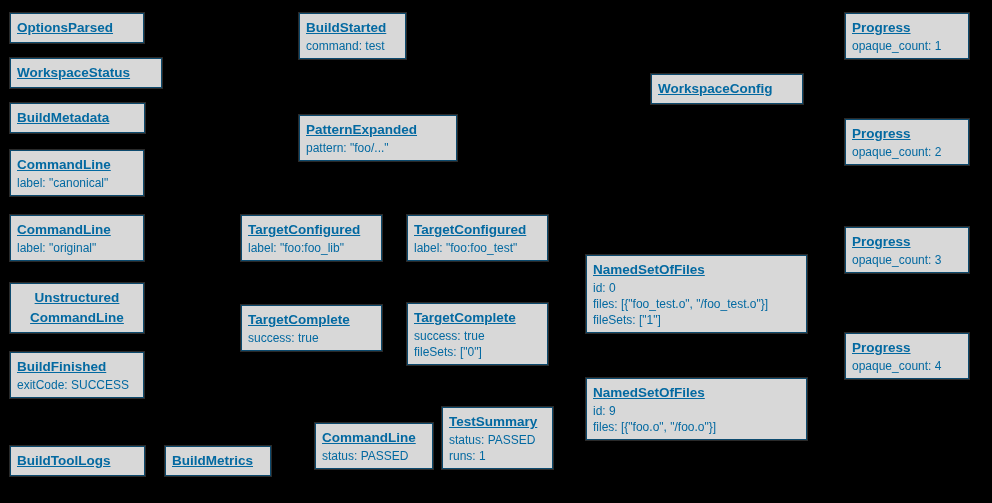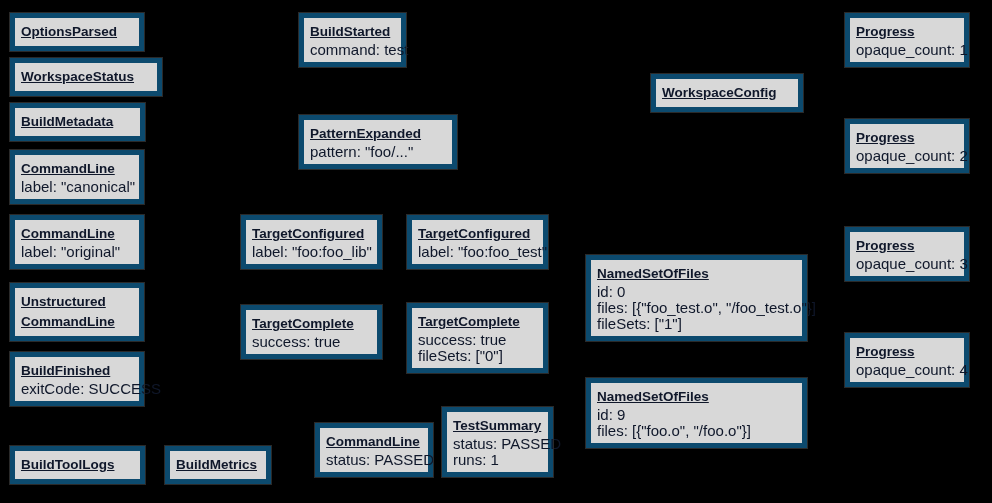--- a/index.html
+++ b/index.html
@@ -7,47 +7,47 @@
     position: relative;
     width: 992px;
     height: 503px;
     background: #000;
     overflow: hidden;
     font-family: "Liberation Sans", sans-serif;
   }
   .node {
     position: absolute;
     background: #d8d8d8;
-    border: 5px solid #0c4a6e;
+    border: 1px solid #0c4a6e;
     outline: 1px solid #2a2a2a;
     box-sizing: border-box;
     padding: 4px 6px;
-    color: #0f172a;
+    color: #0369a1;
   }
   .t {
     display: block;
     font-weight: bold;
     font-size: 13.5px;
     line-height: 20px;
     text-decoration: underline;
     white-space: nowrap;
   }
   .l {
     display: block;
-    font-size: 15px;
+    font-size: 12px;
     line-height: 16px;
     white-space: nowrap;
   }
   
   .n-options-parsed        { left: 10px;  top: 13px;  width: 134px; }
   .n-workspace-status      { left: 10px;  top: 58px;  width: 152px; }
   .n-build-metadata        { left: 10px;  top: 103px; width: 135px; }
   .n-command-line-canonical{ left: 10px;  top: 150px; width: 134px; }
   .n-command-line-original { left: 10px;  top: 215px; width: 134px; }
-  .n-unstructured          { left: 10px;  top: 283px; width: 134px; }
+  .n-unstructured          { left: 10px;  top: 283px; width: 134px; text-align: center; }
   .n-build-finished        { left: 10px;  top: 352px; width: 134px; }
   .n-build-tool-logs       { left: 10px;  top: 446px; width: 135px; }
   .n-build-metrics         { left: 165px; top: 446px; width: 106px; }
   .n-build-started         { left: 299px; top: 13px;  width: 107px; }
   .n-pattern-expanded      { left: 299px; top: 115px; width: 158px; }
   .n-target-configured-lib { left: 241px; top: 215px; width: 141px; }
   .n-target-configured-test{ left: 407px; top: 215px; width: 141px; }
   .n-target-complete-lib   { left: 241px; top: 305px; width: 141px; }
   .n-target-complete-test  { left: 407px; top: 303px; width: 141px; }
   .n-test-result           { left: 315px; top: 423px; width: 118px; }

